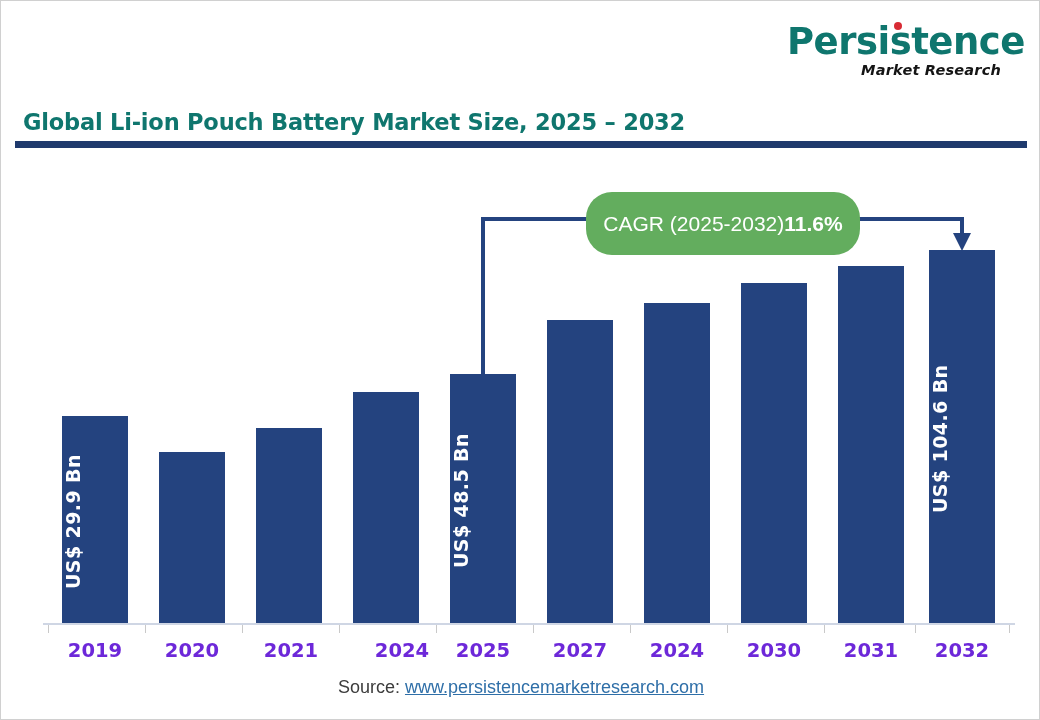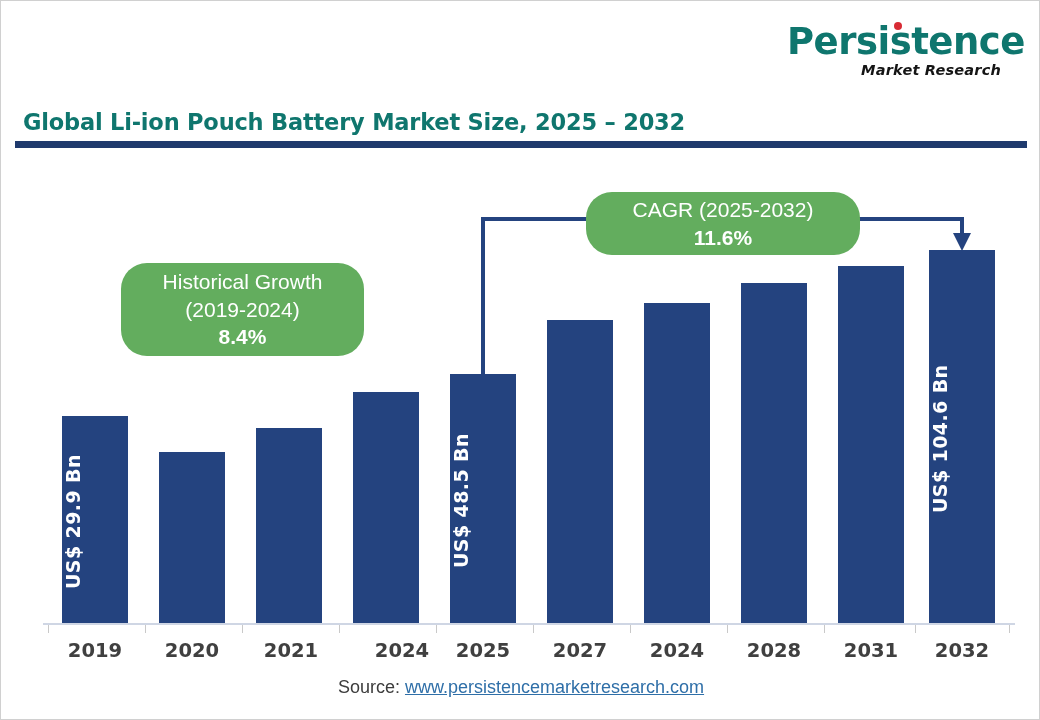--- a/index.html
+++ b/index.html
@@ -124,36 +124,36 @@
     width: 1px;
     height: 9px;
     background: #c9c9c9;
   }
   .xlabel {
     position: absolute;
     top: 638px;
     font-family: "DejaVu Sans", sans-serif;
     font-weight: 700;
     font-size: 19.5px;
-    color: #404040;
+    color: #6d28d9;
     text-align: center;
   }
 
   
   .callout {
     position: absolute;
     background: #63ad5e;
     border-radius: 26px;
     color: #ffffff;
     text-align: center;
     font-family: "Liberation Sans", sans-serif;
     font-size: 21px;
     line-height: 1.33;
     display: flex;
-    flex-direction: column;
+    flex-direction: row;
     align-items: center;
     justify-content: center;
     box-sizing: border-box;
     padding: 4px 10px;
   }
   .callout .pct {
     font-weight: 700;
   }
 
   
@@ -207,43 +207,38 @@
       <div class="tick" style="left: 435px;"></div>
       <div class="xlabel" style="left: 437px; width: 90px;">2025</div>
       <div class="bar" style="left: 546px; top: 319px; width: 66px; height: 303px; background: rgb(36, 67, 127);"></div>
       <div class="tick" style="left: 532px;"></div>
       <div class="xlabel" style="left: 534px; width: 90px;">2027</div>
       <div class="bar" style="left: 643px; top: 302px; width: 66px; height: 320px; background: rgb(36, 67, 127);"></div>
       <div class="tick" style="left: 629px;"></div>
       <div class="xlabel" style="left: 631px; width: 90px;">2024</div>
       <div class="bar" style="left: 740px; top: 282px; width: 66px; height: 340px; background: rgb(36, 67, 127);"></div>
       <div class="tick" style="left: 726px;"></div>
-      <div class="xlabel" style="left: 728px; width: 90px;">2028</div>
+      <div class="xlabel" style="left: 728px; width: 90px;">2030</div>
       <div class="bar" style="left: 837px; top: 265px; width: 66px; height: 357px; background: rgb(36, 67, 127);"></div>
       <div class="tick" style="left: 823px;"></div>
       <div class="xlabel" style="left: 825px; width: 90px;">2031</div>
       <div class="bar" style="left: 928px; top: 249px; width: 66px; height: 373px; background: rgb(36, 67, 127);"></div>
       <div class="bar-label" style="left: 928px; width: 66px; top: 263px; height: 349px; display: flex; align-items: flex-start; justify-content: center;">US$ 104.6 Bn</div>
       <div class="tick" style="left: 914px;"></div>
       <div class="xlabel" style="left: 916px; width: 90px;">2032</div>
       <div class="tick" style="left: 1008px;"></div>
     </div>
 
   <div id="axis-line"></div>
 
   <svg id="connector" style="position:absolute;left:0;top:0;width:1040px;height:720px;pointer-events:none;">
     <path d="M 482 373 L 482 218 L 961 218 L 961 232" stroke="#24437f" stroke-width="4" fill="none"></path>
     <path d="M 952 232 L 970 232 L 961 250 Z" fill="#24437f"></path>
   </svg>
 
-  <div class="callout" id="callout-historical" style="left:120px; top:262px; width:243px; height:93px;">
-    <div>Historical Growth</div>
-    <div>(2019-2024)</div>
-    <div class="pct">8.4%</div>
-  </div>
 
   <div class="callout" id="callout-cagr" style="left:585px; top:191px; width:274px; height:63px;">
     <div>CAGR (2025-2032)</div>
     <div class="pct">11.6%</div>
   </div>
 
   <div id="source">
     <span>Source: </span><a href="#">www.persistencemarketresearch.com</a>
   </div>
 

